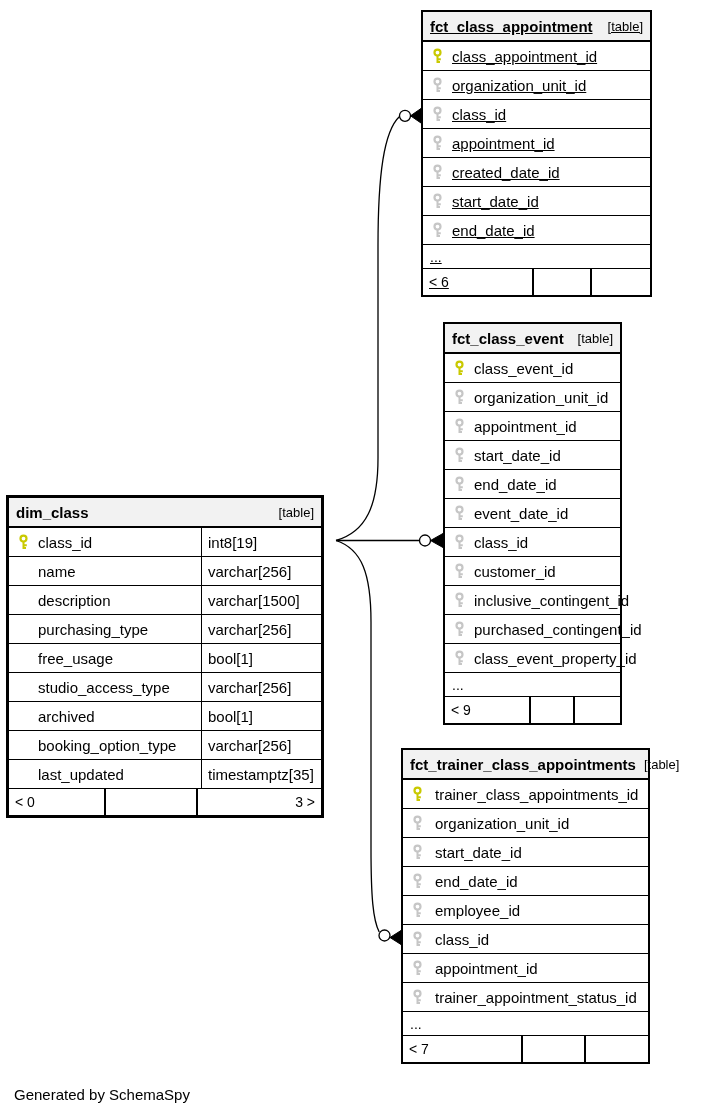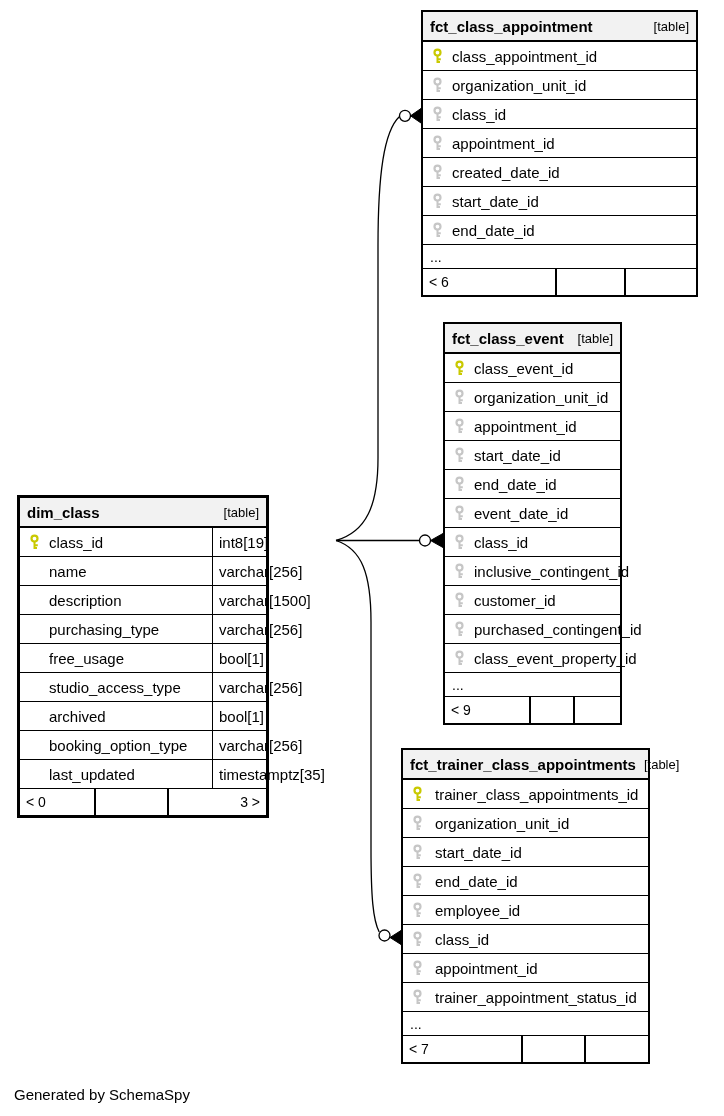--- a/index.html
+++ b/index.html
@@ -31,23 +31,23 @@
   .t-footer{height:26px;display:flex;font-size:14px;box-sizing:border-box;}
   .f-cell{display:flex;align-items:center;padding:0 6px;box-sizing:border-box;border-right:2px solid #000;}
   .f-cell:last-child{border-right:none;flex:1;}
   .f-left{width:49%;}
   .f-mid{width:25.5%;}
   .f-right{justify-content:flex-start;}
   .table-node.emphasized .f-left{width:31%;}
   .table-node.emphasized .f-mid{width:29.5%;}
   .table-node.emphasized .f-right{justify-content:flex-end;}
 
-  #tbl-fct_class_appointment{left:421px;top:10px;width:277px;}
+  #tbl-fct_class_appointment{left:421px;top:10px;width:231px;text-decoration:underline;}
   #tbl-fct_class_event{left:443px;top:322px;width:179px;}
-  #tbl-dim_class{left:17px;top:495px;width:252px;}
+  #tbl-dim_class{left:6px;top:495px;width:318px;}
   #tbl-fct_trainer_class_appointments{left:401px;top:748px;width:249px;}
   #tbl-fct_trainer_class_appointments .col-name{margin-left:12px;}
 
   .credit{position:absolute;left:14px;top:1086px;font-size:15px;z-index:2;}
 </style>
 </head>
 <body>
 
 <div class="canvas">
 
@@ -213,30 +213,30 @@
           </span>
           <span class="col-name">class_id</span>
         </div>
         <div class="t-row">
           <span class="key-icon fk">
             <svg width="11" height="17" viewBox="0 0 11 17" aria-hidden="true">
               <circle cx="5.5" cy="4.6" r="3" fill="none" stroke="#c6c6c6" stroke-width="2.2"></circle>
               <path d="M5.5 7.6 L5.5 15 M5.5 11.3 L8.8 11.3 M5.5 14 L8 14" fill="none" stroke="#c6c6c6" stroke-width="2"></path>
             </svg>
           </span>
+          <span class="col-name">customer_id</span>
+        </div>
+        <div class="t-row">
+          <span class="key-icon fk">
+            <svg width="11" height="17" viewBox="0 0 11 17" aria-hidden="true">
+              <circle cx="5.5" cy="4.6" r="3" fill="none" stroke="#c6c6c6" stroke-width="2.2"></circle>
+              <path d="M5.5 7.6 L5.5 15 M5.5 11.3 L8.8 11.3 M5.5 14 L8 14" fill="none" stroke="#c6c6c6" stroke-width="2"></path>
+            </svg>
+          </span>
           <span class="col-name">inclusive_contingent_id</span>
-        </div>
-        <div class="t-row">
-          <span class="key-icon fk">
-            <svg width="11" height="17" viewBox="0 0 11 17" aria-hidden="true">
-              <circle cx="5.5" cy="4.6" r="3" fill="none" stroke="#c6c6c6" stroke-width="2.2"></circle>
-              <path d="M5.5 7.6 L5.5 15 M5.5 11.3 L8.8 11.3 M5.5 14 L8 14" fill="none" stroke="#c6c6c6" stroke-width="2"></path>
-            </svg>
-          </span>
-          <span class="col-name">customer_id</span>
         </div>
         <div class="t-row">
           <span class="key-icon fk">
             <svg width="11" height="17" viewBox="0 0 11 17" aria-hidden="true">
               <circle cx="5.5" cy="4.6" r="3" fill="none" stroke="#c6c6c6" stroke-width="2.2"></circle>
               <path d="M5.5 7.6 L5.5 15 M5.5 11.3 L8.8 11.3 M5.5 14 L8 14" fill="none" stroke="#c6c6c6" stroke-width="2"></path>
             </svg>
           </span>
           <span class="col-name">purchased_contingent_id</span>
         </div>

